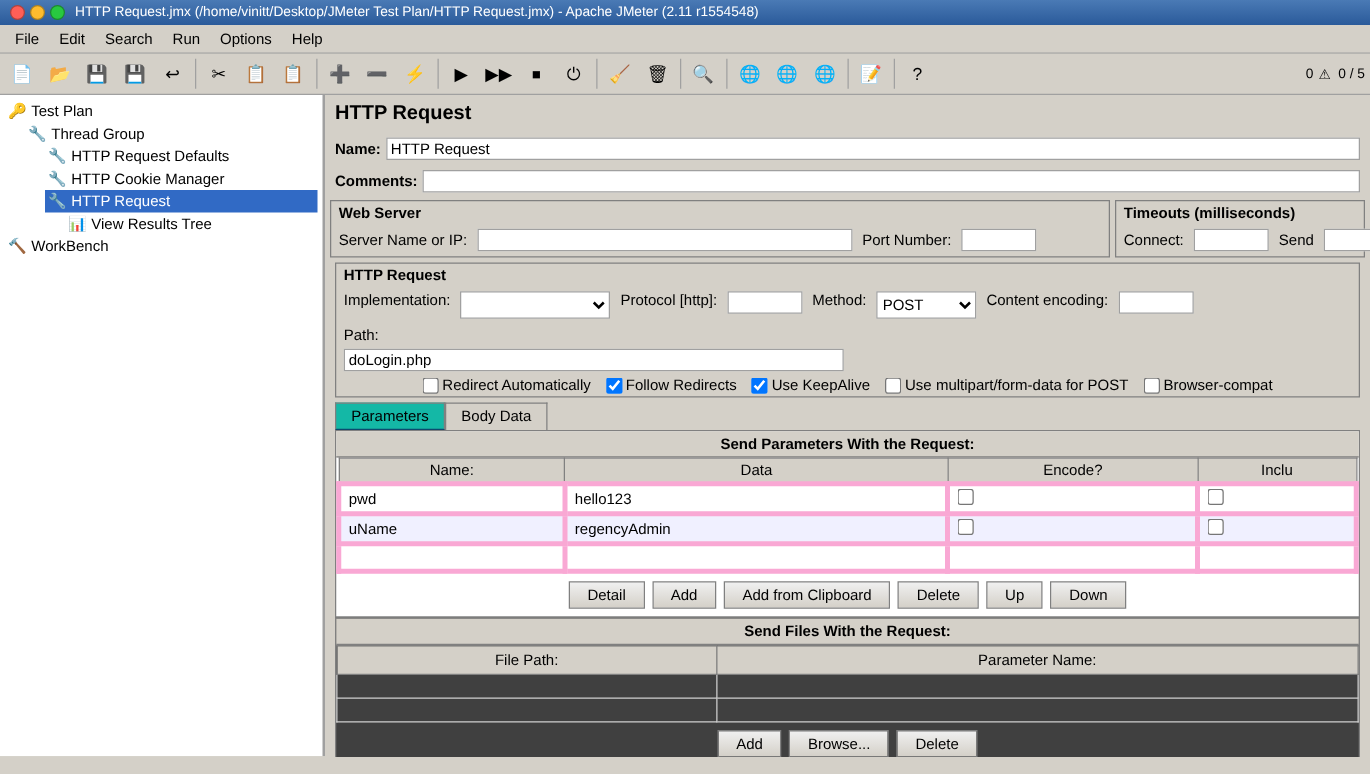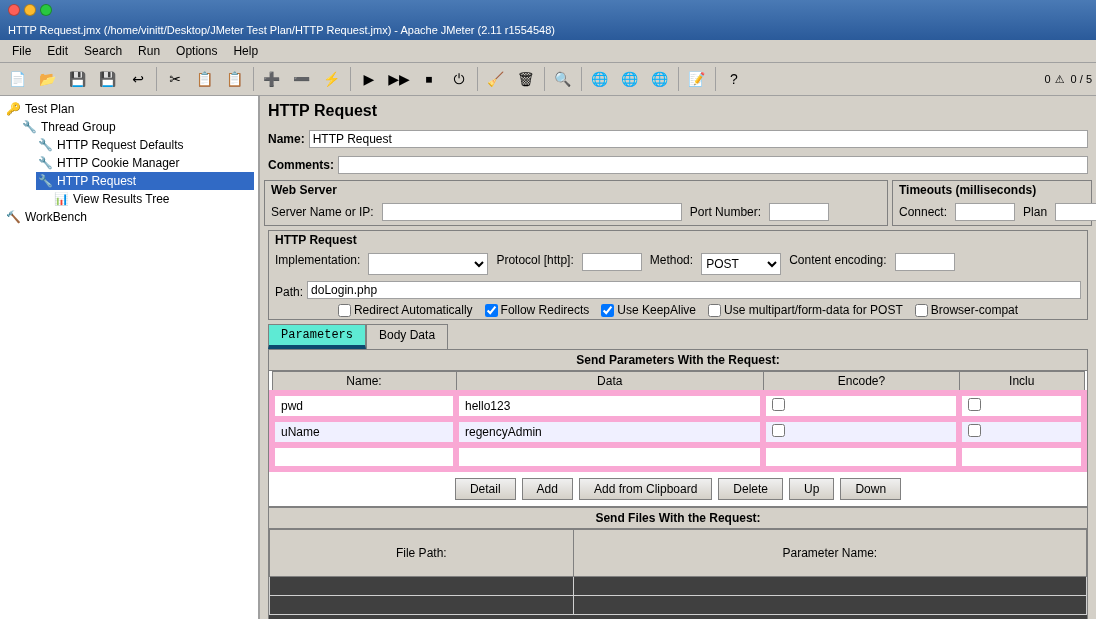--- a/index.html
+++ b/index.html
@@ -7,21 +7,20 @@
     
     
     .title-bar {
       background: linear-gradient(to bottom, #4a7ab5, #2a5a9a);
       color: white;
       padding: 4px 8px;
       font-size: 11px;
       display: flex;
       align-items: flex-start;
       gap: 8px;
-      flex-direction: column;
     }
     .window-controls { display: flex; gap: 4px; }
     .win-btn { width: 12px; height: 12px; border-radius: 50%; border: 1px solid rgba(0,0,0,0.3); cursor: pointer; }
     .win-btn.close { background: #ff5f57; }
     .win-btn.min { background: #febc2e; }
     .win-btn.max { background: #28c840; }
     .title-text { font-size: 11px; font-weight: normal; }
 
     
     .menu-bar {
@@ -112,36 +111,36 @@
 
     .impl-row { display: flex; align-items: flex-start; gap: 8px; padding: 4px 6px; }
     
     select.form-select {
       border: 1px solid #a0a0a0;
       background: white;
       font-size: 12px;
       height: 22px;
     }
 
-    .path-row { display: flex; align-items: flex-end; padding: 2px 6px; gap: 4px; }
+    .path-row { display: flex; align-items: flex-start; padding: 2px 6px; gap: 4px; flex-direction: column; }
 
     .checkbox-row { display: flex; align-items: center; gap: 12px; padding: 2px 6px; flex-wrap: wrap; justify-content: center; }
     .checkbox-item { display: flex; align-items: center; gap: 3px; }
 
     
     .tabs { display: flex; margin: 4px 4px 0 4px; }
     .tab {
       padding: 3px 12px;
       border: 1px solid #808080;
       border-bottom: none;
       background: #d4d0c8;
       cursor: pointer;
       font-size: 12px;
     }
-    .tab.active { background: #5eead4; border-bottom: 4px solid #0c4a6e; font-family: Liberation Mono, monospace; }
+    .tab.active { background: #14b8a6; border-bottom: 1px solid #0c4a6e; }
 
     
     .params-section {
       background: white;
       border: 1px solid #808080;
       margin: 0 4px;
     }
     .params-header {
       background: #d4d0c8;
       text-align: center;
@@ -151,21 +150,21 @@
     }
     .params-table { width: 100%; border-collapse: collapse; }
     .params-table th {
       background: #d4d0c8;
       border: 1px solid #808080;
       padding: 2px 6px;
       font-weight: normal;
       text-align: center;
     }
     .params-table td {
-      border: 6px solid #f9a8d4;
+      border: 4px solid #f9a8d4;
       padding: 2px 6px;
       font-size: 12px;
     }
     .params-table tr:nth-child(even) { background: #f0f0ff; }
     
     
     .buttons-row {
       display: flex;
       gap: 6px;
       padding: 6px;
@@ -189,21 +188,21 @@
       background: #d4d0c8;
       text-align: center;
       padding: 3px;
       font-weight: bold;
       border-bottom: 1px solid #808080;
     }
     .files-table { width: 100%; border-collapse: collapse; }
     .files-table th {
       background: #d4d0c8;
       border: 1px solid #808080;
-      padding: 16px 6px;
+      padding: 4px 6px;
       font-weight: normal;
     }
     .files-table td {
       border: 1px solid #d0d0d0;
       padding: 2px 6px;
       height: 18px;
     }
 
     
     ::-webkit-scrollbar { width: 16px; height: 16px; }
@@ -336,21 +335,21 @@
           <span>Port Number:</span>
           <input type="text" class="form-input small-input" value="" style="">
         </div>
       </div>
 
       <div class="timeouts-box">
         <div class="section-header">Timeouts (milliseconds)</div>
         <div class="web-server-row">
           <span>Connect:</span>
           <input type="text" class="form-input small-input" value="" style="">
-          <span>Plan</span>
+          <span>Send</span>
           <input type="text" class="form-input small-input" value="" style="">
         </div>
       </div>
     </div>
 
     <div class="http-req-section">
       <div class="section-header">HTTP Request</div>
 
       <div class="impl-row">
         <span>Implementation:</span>

